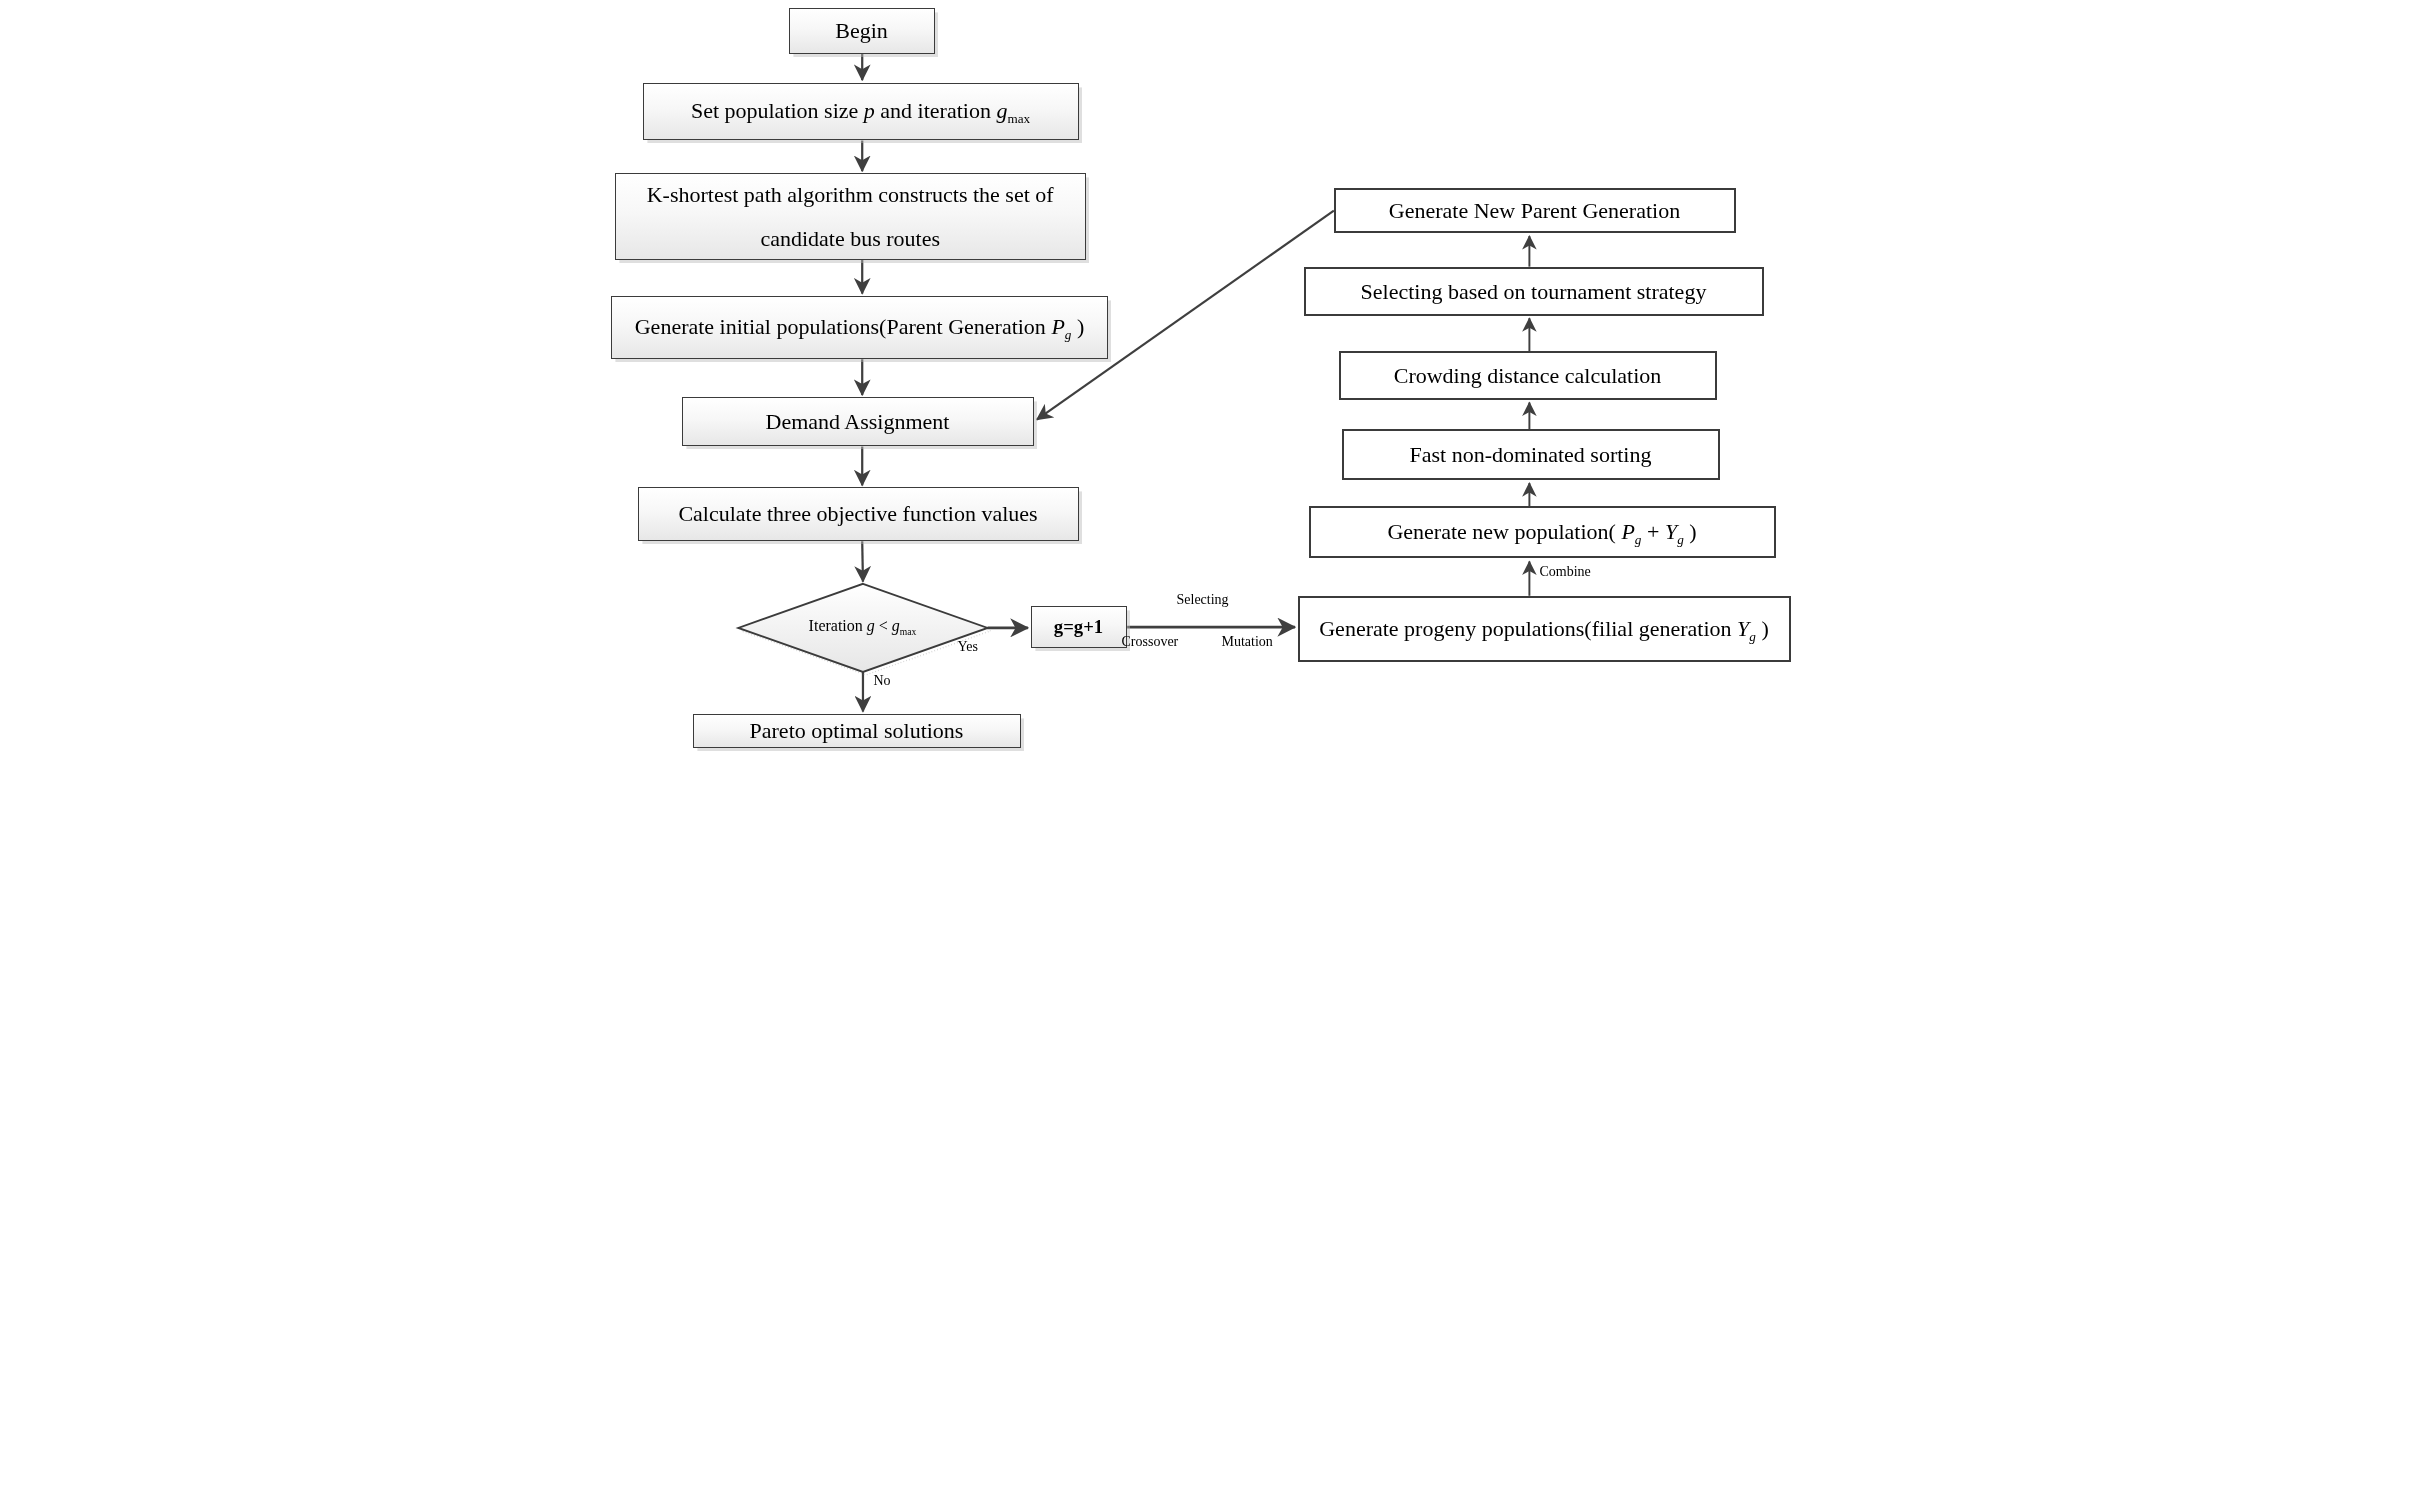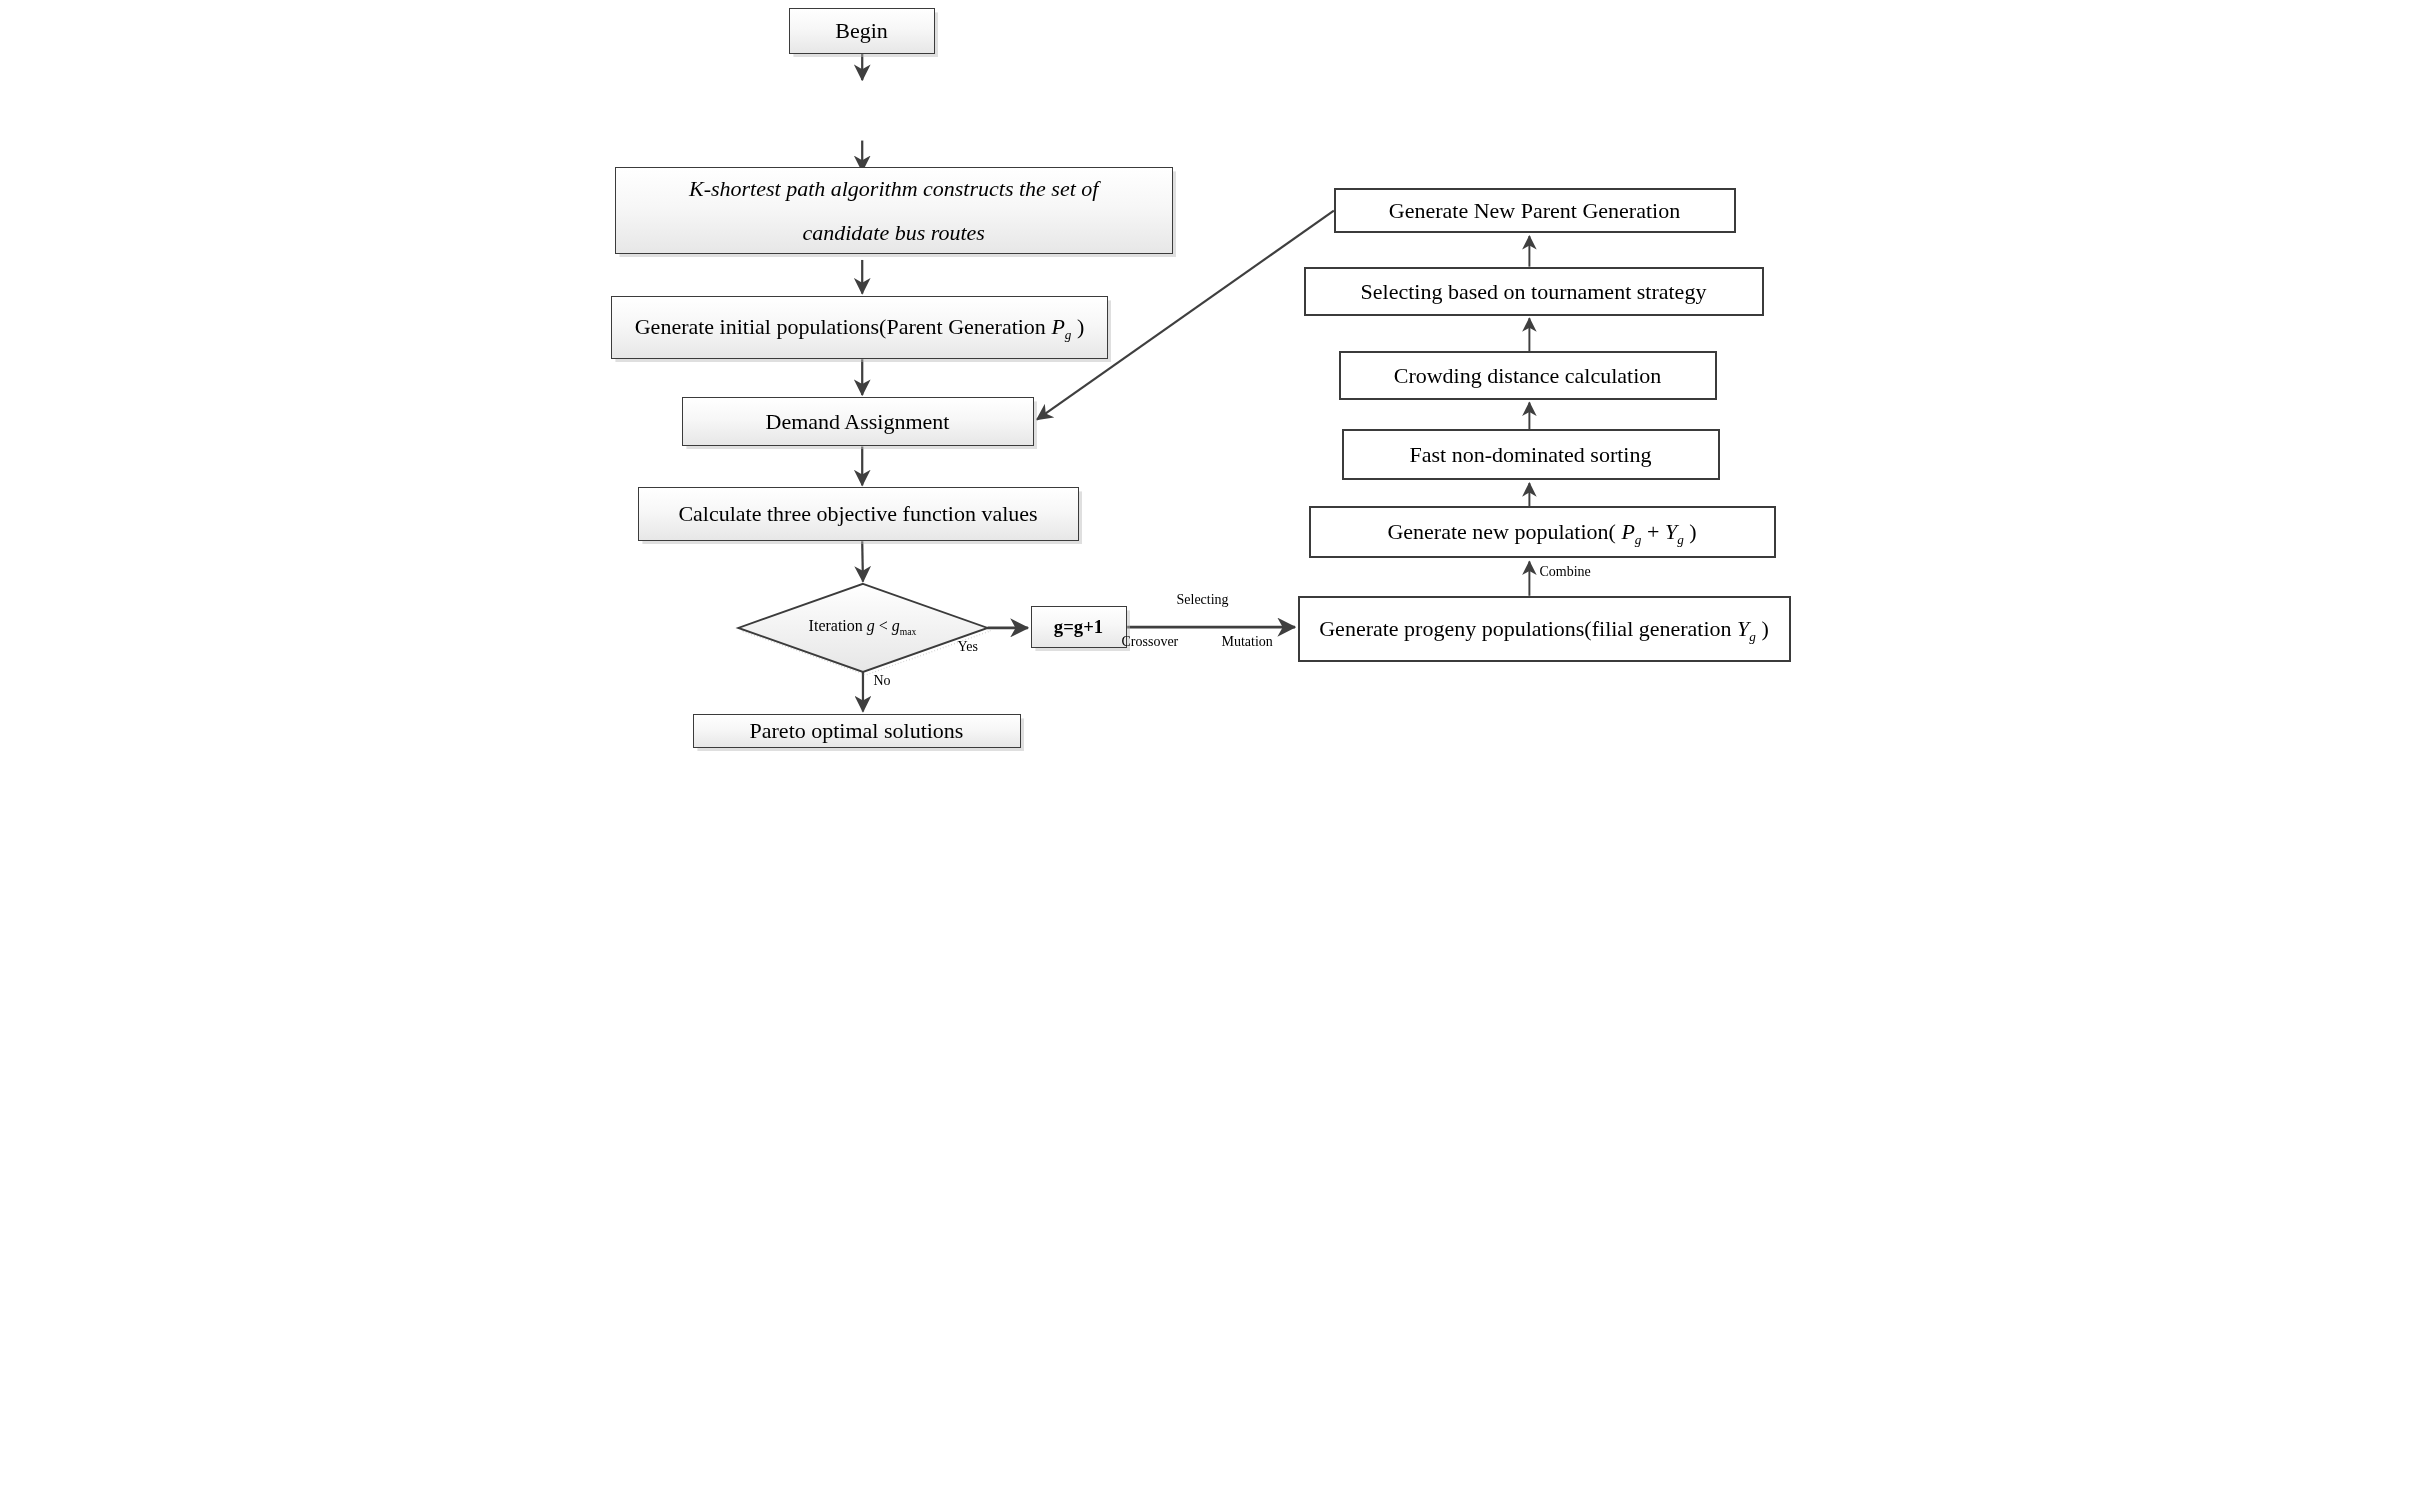--- a/index.html
+++ b/index.html
@@ -87,22 +87,25 @@
     <line x1="978" y1="282" x2="580" y2="562" stroke="#3f3f3f" stroke-width="3" marker-end="url(#ah)"></line>
 
     <polygon points="351,786 518,845 351,904 184,845" fill="none" stroke="#cfcfcf" stroke-width="2" stroke-dasharray="1 3"></polygon>
     <polygon points="347,782 514,841 347,900 180,841" fill="url(#dg)" stroke="#3b3b3b" stroke-width="2.5"></polygon>
   </svg>
 
   <div class="node" style="left:185px; top:7.5px; width:146px; height:46px;">
     <span class="t">Begin</span>
   </div>
 
+  <div class="node" style="left:39px; top:83px; width:436px; height:57px;">
+    <span class="t"><span>Set population size </span><i class="v">p</i><span> and iteration </span><i class="v">g</i><sub>max</sub></span>
+  </div>
 
-  <div class="node twoline" style="left:11.2px; top:167px; width:558px; height:87px;font-style:italic;">
+  <div class="node twoline" style="left:11.2px; top:173px; width:471px; height:87px;">
     <span class="t">
       <span>K-shortest path algorithm constructs the set of</span>
       <span>candidate bus routes</span>
     </span>
   </div>
 
   <div class="node" style="left:7.5px; top:296px; width:497px; height:63px;">
     <span class="t"><span>Generate initial populations(Parent Generation </span><i class="v">P</i><sub class="it">g</sub><span> )</span></span>
   </div>
 

